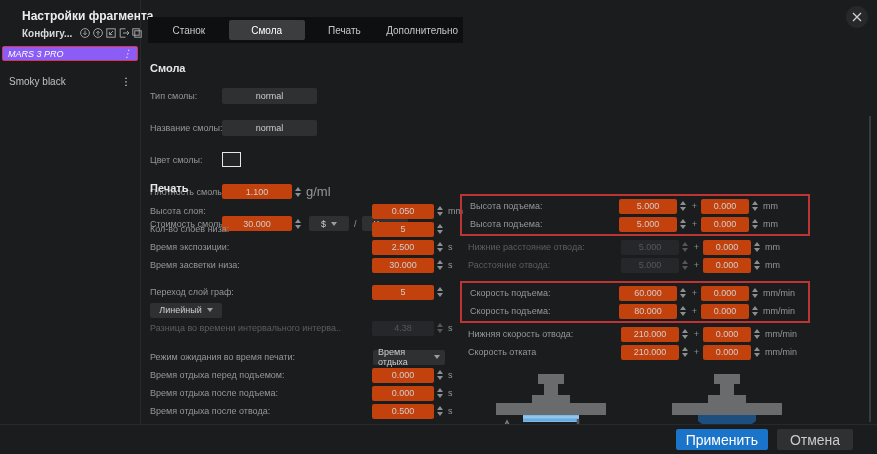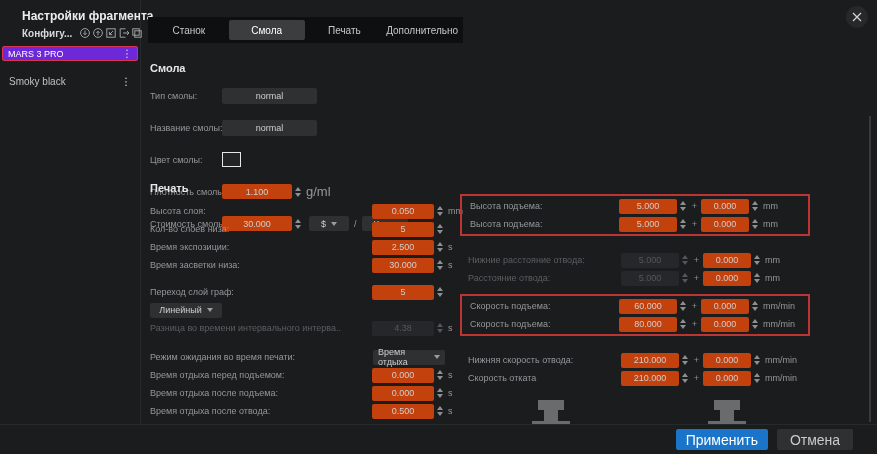--- a/index.html
+++ b/index.html
@@ -12,21 +12,21 @@
     background:#27282a;display:flex;align-items:center;justify-content:center;cursor:pointer;}
 
   
   .sidebar{position:absolute;left:0;top:0;width:140px;bottom:29px;border-right:1px solid #28292b;}
   .side-head{position:absolute;left:22px;right:6px;top:26px;height:14px;display:flex;align-items:center;}
   .side-head-label{font-size:10px;font-weight:bold;color:#d8d9da;margin-right:6px;white-space:nowrap;}
   .side-icons{display:flex;flex:1;justify-content:space-between;align-items:center;}
   .sicon{width:13px;height:13px;display:flex;align-items:center;justify-content:center;cursor:pointer;}
   .side-item{position:absolute;left:2px;right:2px;height:21px;display:flex;align-items:center;
     padding:0 7px;font-size:10px;color:#bfc0c2;box-sizing:border-box;cursor:pointer;}
-  .side-item.sel{background:#6d28d9;border:1px solid #d63553;color:#fff;}
+  .side-item.sel{background:#8b5cf6;border:1px solid #d63553;color:#fff;font-style:italic;}
   .item-0{top:46px;}.item-1{top:71px;}
   .dots{margin-left:auto;font-size:10px;color:#e4e5e6;line-height:10px;}
 
   
   .tabbar{position:absolute;left:148px;top:17px;width:315px;height:26px;background:#0e0f10;
     display:flex;align-items:center;padding:0 2px;box-sizing:border-box;}
   .tab{flex:1;height:20px;margin:0 1px;display:flex;align-items:center;justify-content:center;
     font-size:10px;color:#c6c7c9;border-radius:2px;cursor:pointer;}
   .tab.active{background:#3c3d3f;color:#fff;}
 
@@ -70,21 +70,21 @@
   .dimtri-up{border-bottom-color:#54565a;}
   .dimtri-dn{border-top-color:#54565a;}
 
   
   .print-right{position:absolute;left:460px;top:194px;width:350px;}
   .xrow{display:flex;align-items:center;height:18px;padding:0 8px;}
   .xlabel{flex:1;font-size:9px;color:#96979a;white-space:nowrap;overflow:hidden;}
   .val2{width:48px;}
   .plus{width:13px;text-align:center;font-size:9px;color:#8b8d8f;}
   .unit-r{width:37px;padding-left:3px;font-size:9px;color:#96979a;white-space:nowrap;}
-  .red-box{border:2px solid #bd3434;padding:1px 0;margin-bottom:15px;}
+  .red-box{border:2px solid #bd3434;padding:1px 0;margin-bottom:2px;}
   .rgap{height:7px;}
 
   .figures{display:flex;margin-top:11px;padding-left:16px;gap:26px;}
   .fig{width:150px;height:76px;}
 
   
   .footer{position:absolute;left:0;right:0;bottom:0;height:29px;border-top:1px solid #28292b;
     display:flex;align-items:center;justify-content:flex-end;gap:9px;padding-right:24px;background:#1b1c1e;}
   .btn{min-width:76px;height:21px;border-radius:2px;display:flex;align-items:center;
     justify-content:center;font-size:14px;cursor:pointer;padding:0 10px;box-sizing:border-box;}

